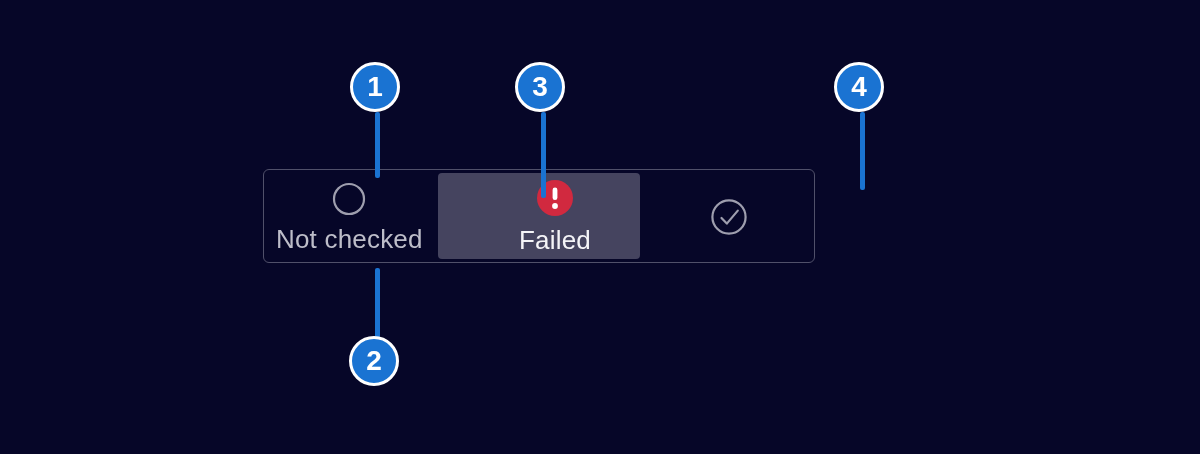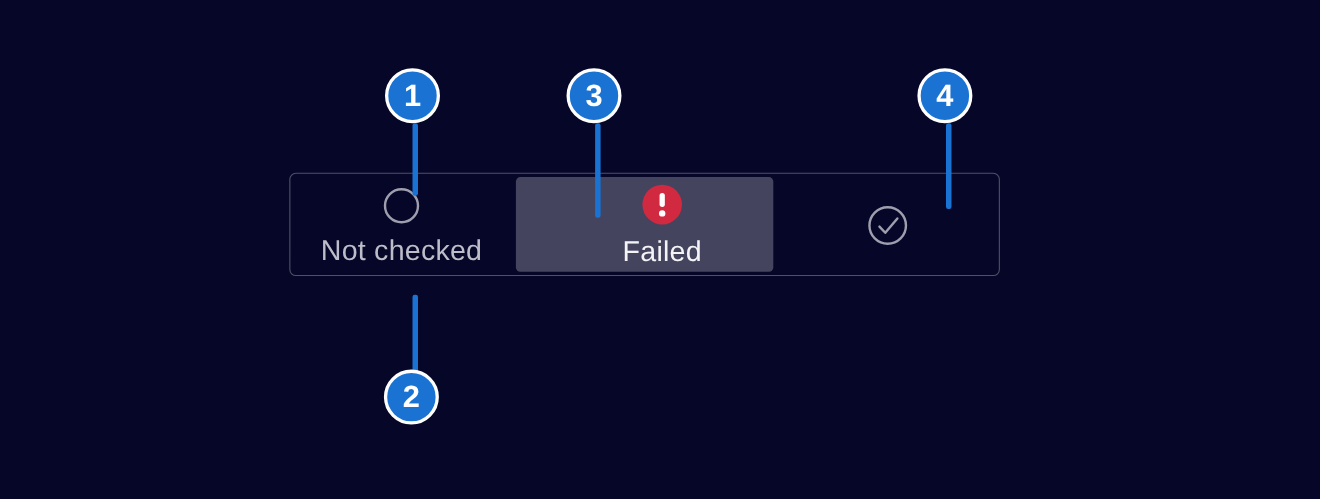--- a/index.html
+++ b/index.html
@@ -18,22 +18,22 @@
     width: 1200px; height: 454px;
     background: var(--background);
     font-family: "Liberation Sans", "DejaVu Sans", sans-serif;
     overflow: hidden;
   }
   .stage { position: relative; width: 1200px; height: 454px; }
 
   
   .status-bar {
     position: absolute;
-    left: 263px; top: 157px;
-    width: 646px; height: 94px;
+    left: 263px; top: 169px;
+    width: 552px; height: 94px;
     border: 1.5px solid var(--control-border);
     border-radius: 6px;
     display: flex;
     align-items: stretch;
   }
   .segment {
     flex: 1 1 0;
     display: flex;
     flex-direction: column;
     align-items: center;

